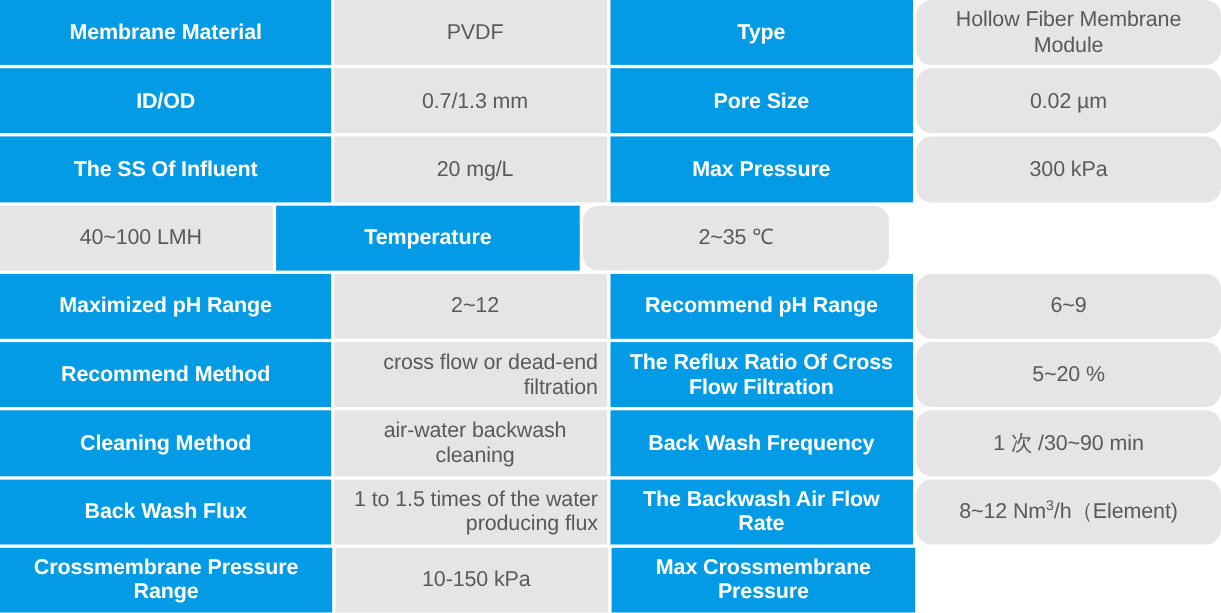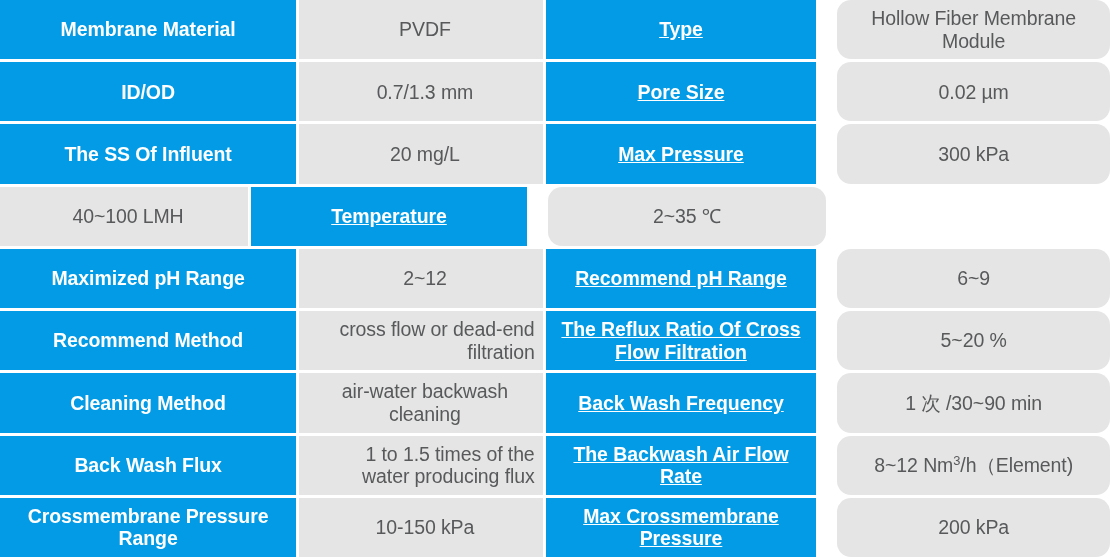--- a/index.html
+++ b/index.html
@@ -41,21 +41,21 @@
 
   
   .cell-label {
     background: #039BE5;
     color: #ffffff;
     font-weight: bold;
     font-size: 19.5px;
     letter-spacing: -0.1px;
   }
   .cell-label.col-1 { width: 302px; margin-right: 3px; }
-  .cell-label.col-3 { width: 276px; margin-right: 21px; text-decoration: underline; }
+  .cell-label.col-3 { width: 276px; margin-right: 3px; }
 
   
   .cell-value {
     color: #58595B;
     font-weight: normal;
     font-size: 19.5px;
     letter-spacing: -0.1px;
   }
   .cell-value.col-2 { width: 248px; margin-right: 3px; padding-left: 16px; }
   .cell-value.col-4 { width: 278px; border-radius: 14px; }
@@ -116,15 +116,14 @@
       <div class="cell cell-value col-2 shade-white">1 to 1.5 times of the water producing flux</div>
       <div class="cell cell-label col-3">The Backwash Air Flow Rate</div>
       <div class="cell cell-value col-4 shade-white">
         <span class="val-text">8~12 Nm<sup>3</sup>/h（Element)</span>
       </div>
     </div>
     <div class="spec-row">
       <div class="cell cell-label col-1">Crossmembrane Pressure Range</div>
       <div class="cell cell-value col-2 shade-gray">10-150 kPa</div>
       <div class="cell cell-label col-3">Max Crossmembrane Pressure</div>
-      <div class="cell cell-value col-4 shade-gray">200 kPa</div>
     </div>
   </div>
 
 </body></html>

